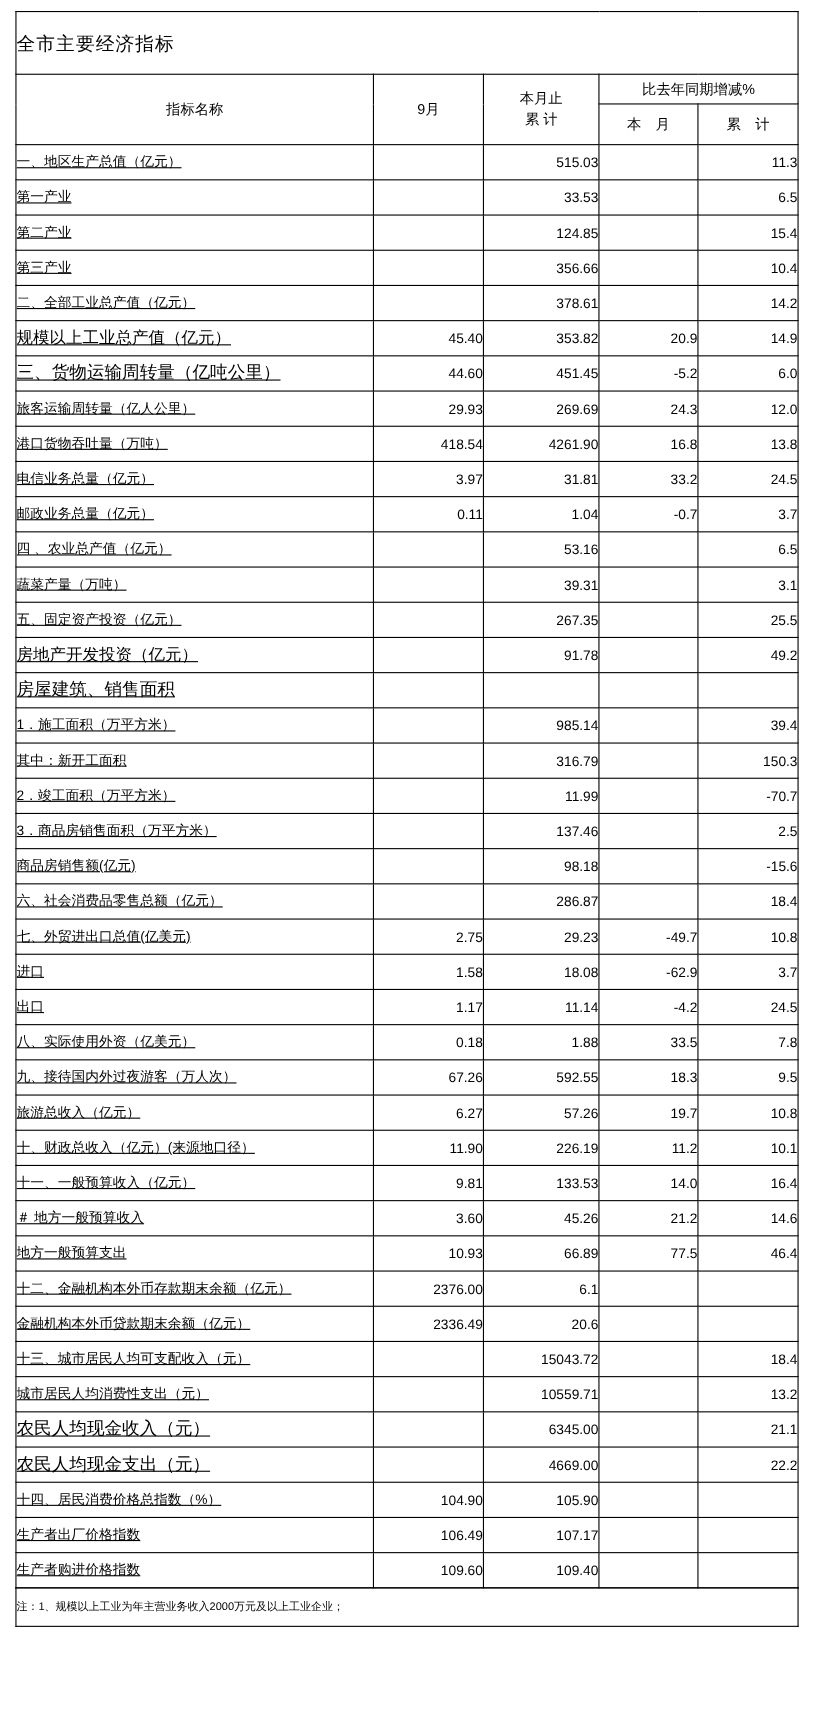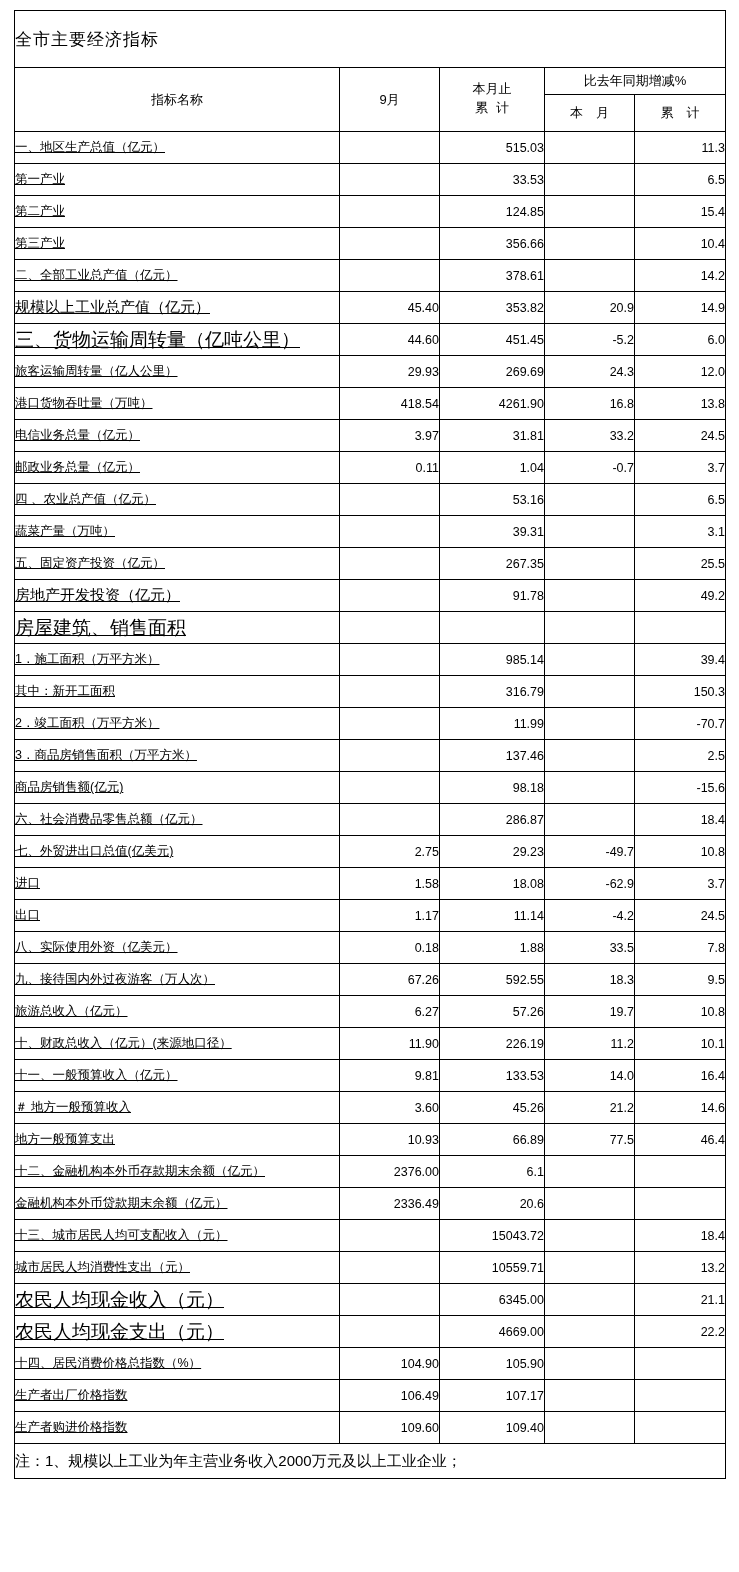--- a/index.html
+++ b/index.html
@@ -62,31 +62,31 @@
   }
   .indent-0 { padding-left: 5px; }
   .indent-1 { padding-left: 26px; }
   .indent-2 { padding-left: 46px; }
   .indent-3 { padding-left: 62px; }
   .indent-4 { padding-left: 86px; }
   .big {
     font-size: 15px;
   }
   .mid {
-    font-size: 19px;
+    font-size: 16px;
   }
   .note-cell {
-    font-size: 15px;
+    font-size: 10px;
     height: 34px;
     padding-left: 10px;
   }
   .note-indent {
     padding-left: 34px;
   }
-  .stack-line { display: block; line-height: 1.45; font-family: Liberation Mono, monospace; }
+  .stack-line { display: block; line-height: 1.45; }
 </style>
 </head>
 <body>
 
 <div class="page">
 
   <table class="report">
     <colgroup>
       <col style="width:325px">
       <col style="width:100px">

